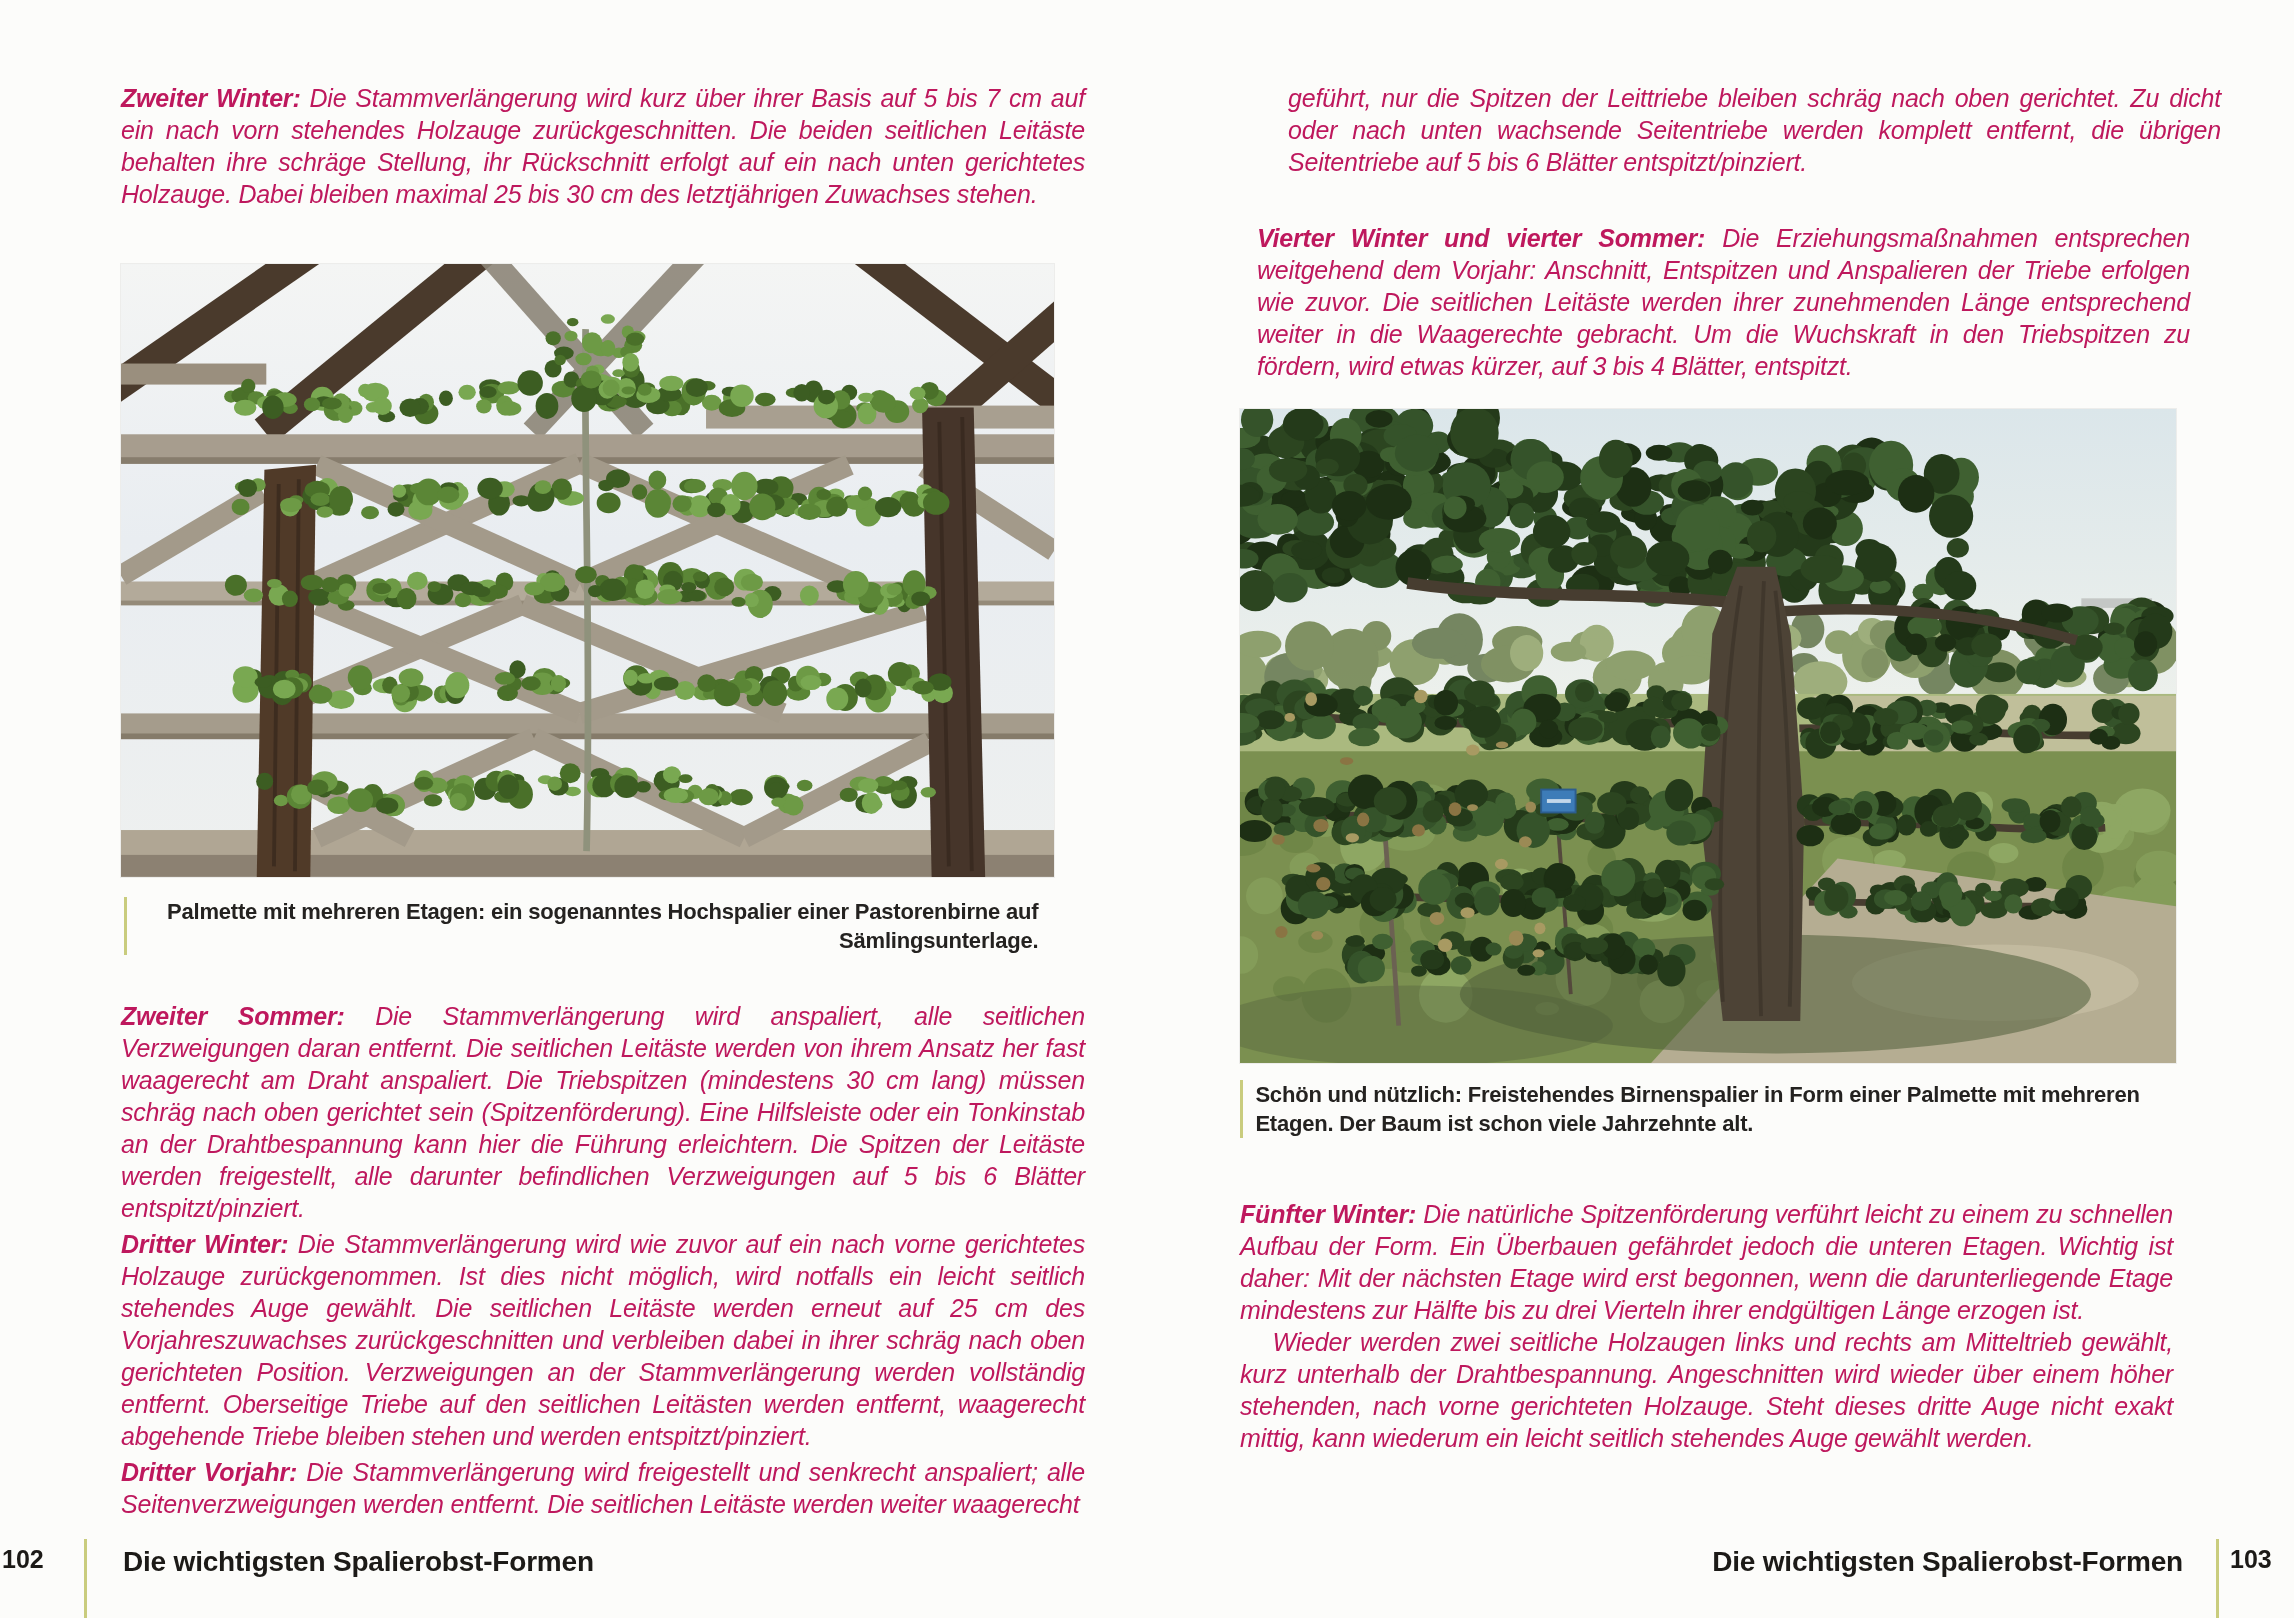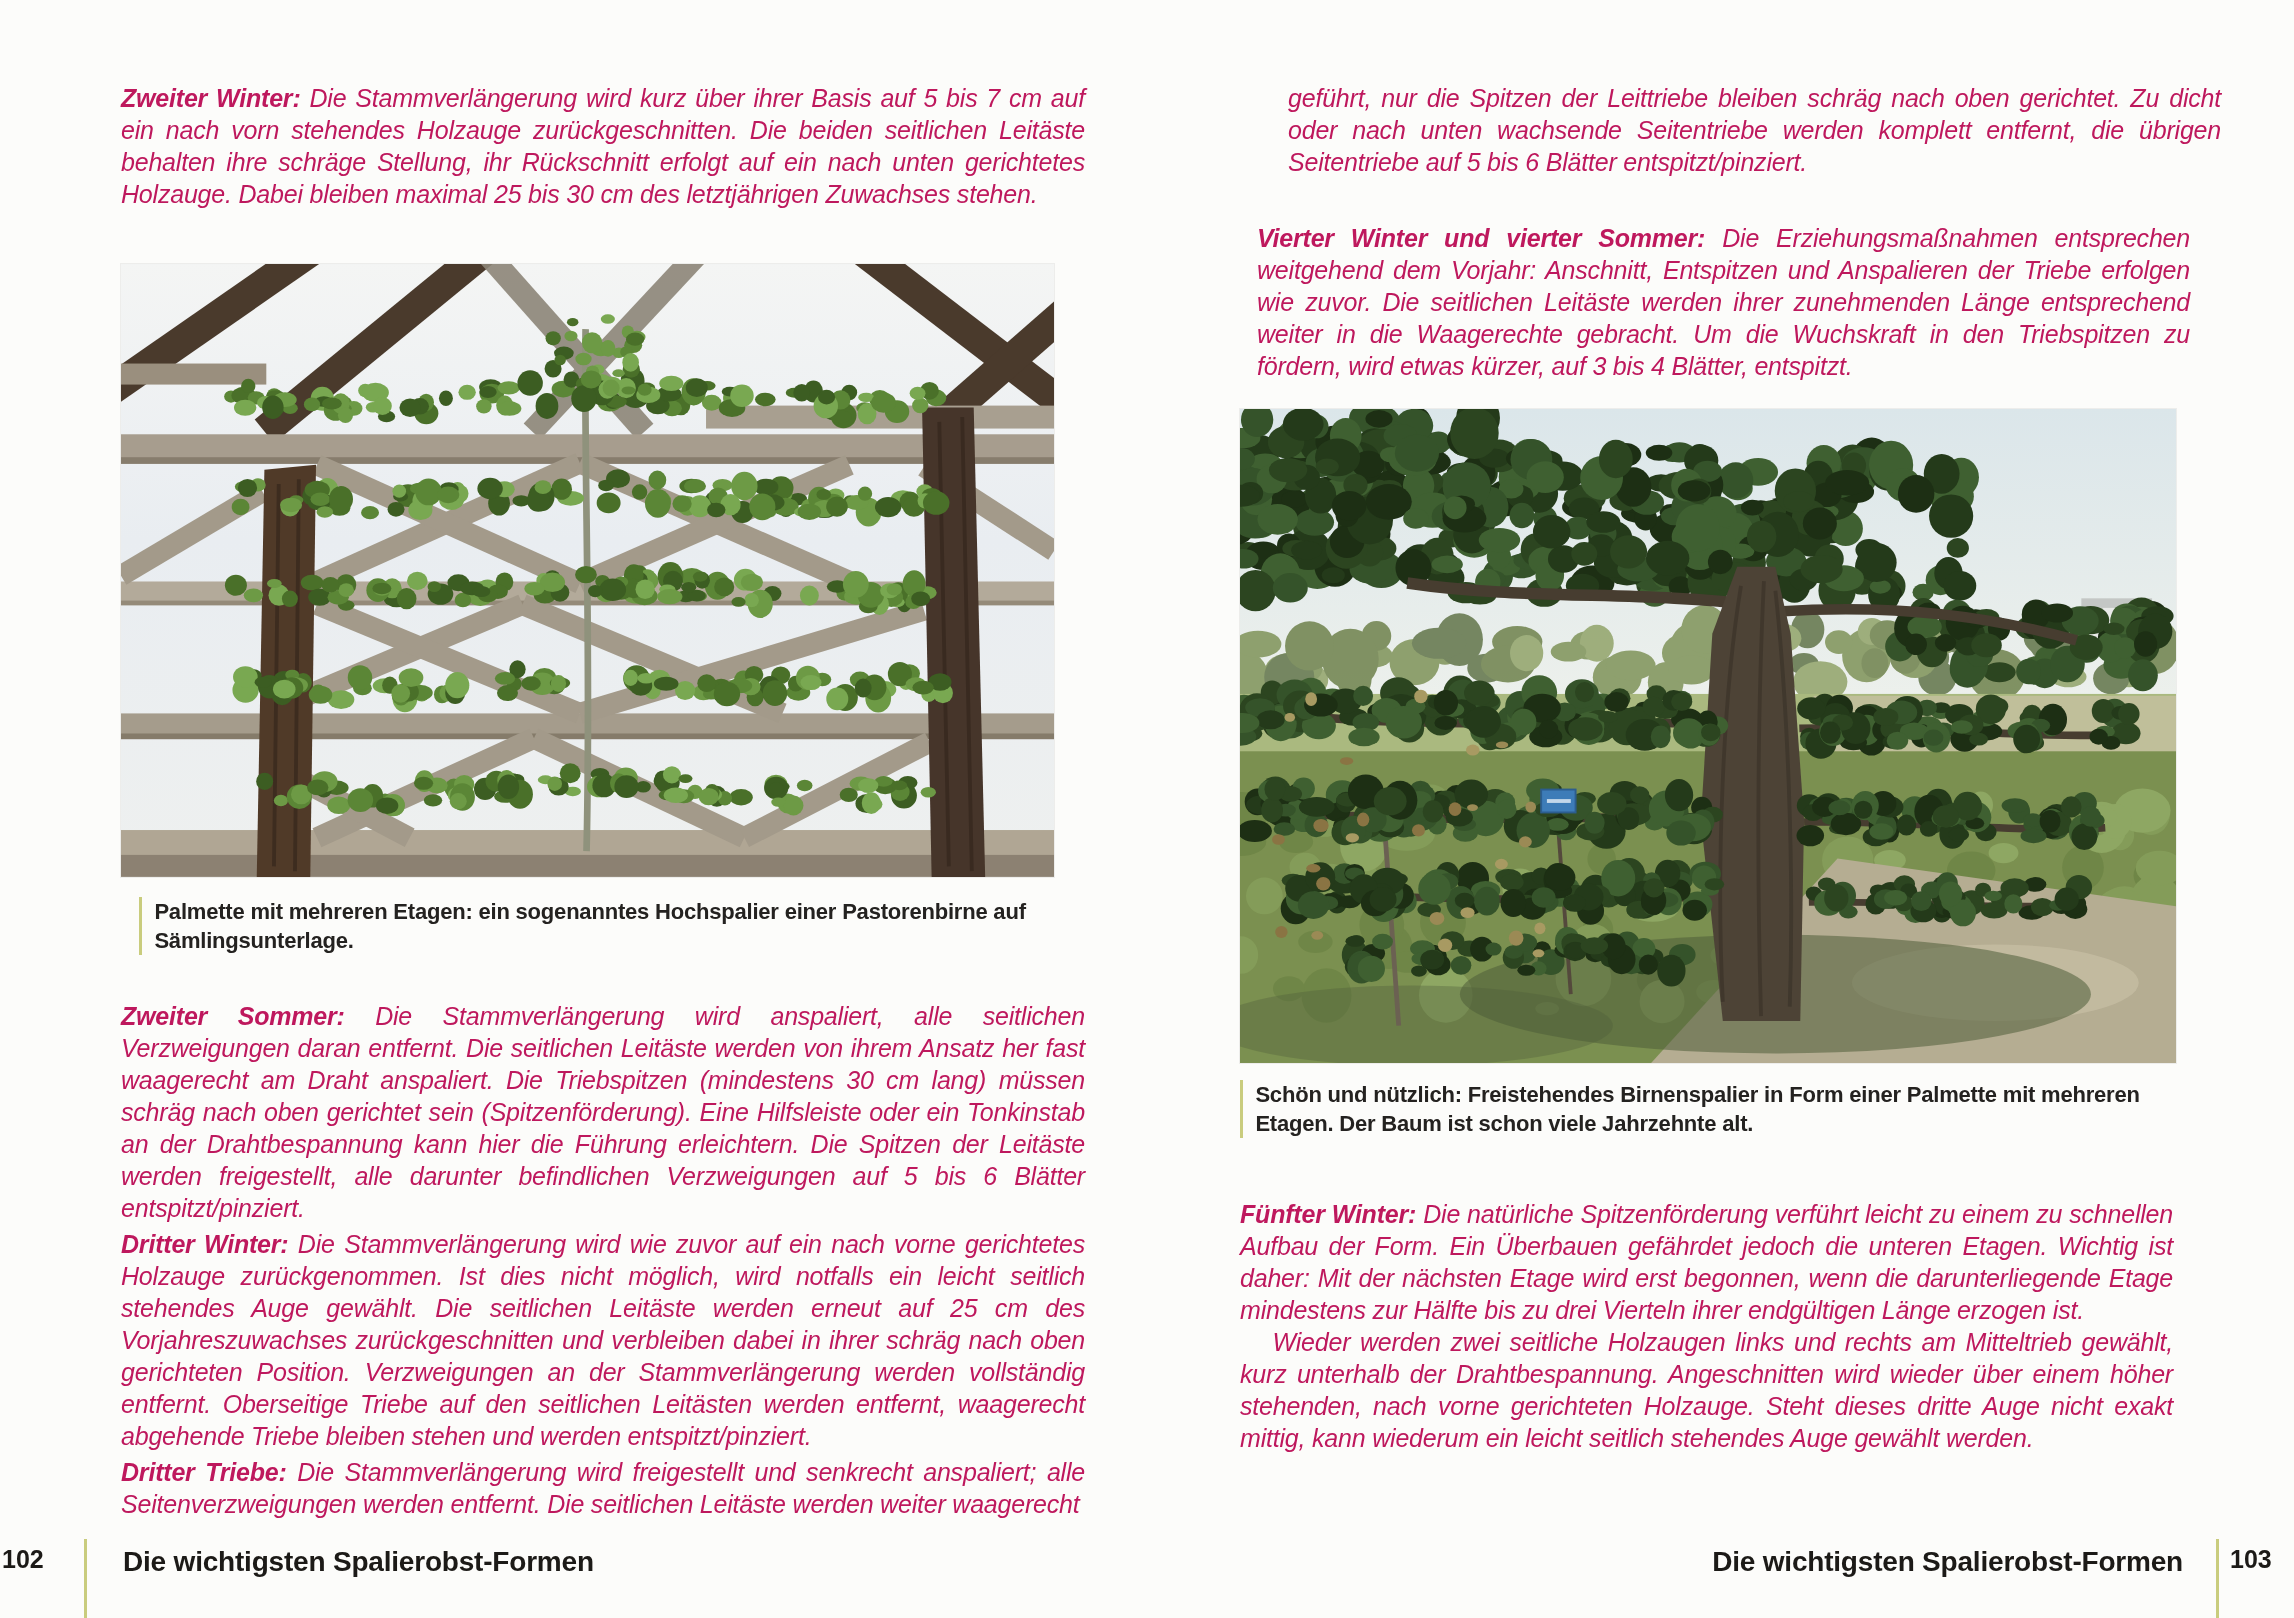--- a/index.html
+++ b/index.html
@@ -586,34 +586,34 @@
           <ellipse cx="533.1" cy="102.8" rx="8.7" ry="9.7" fill="#79a851"></ellipse>
           <ellipse cx="492.8" cy="82.3" rx="10.6" ry="11.0" fill="#6d9a45"></ellipse>
           <ellipse cx="512.7" cy="129.6" rx="8.9" ry="8.9" fill="#6d9a45"></ellipse>
           <ellipse cx="452.1" cy="77.6" rx="8.0" ry="7.5" fill="#4a7029"></ellipse>
           <ellipse cx="520.5" cy="114.1" rx="6.5" ry="4.0" fill="#6d9a45"></ellipse>
           <ellipse cx="509.3" cy="57.5" rx="7.4" ry="5.0" fill="#79a851"></ellipse>
         </g>
     </svg>
   </div>
 
-  <div class="caption abs" style="left:139px;top:897px;width:899px;">
+  <div class="caption abs" style="left:124px;top:897px;width:899px;text-align:right;">
     <span>Palmette mit mehreren Etagen: ein sogenanntes Hochspalier einer Pastorenbirne auf Sämlingsunterlage.</span>
   </div>
 
   <p class="para abs" style="left:121px;top:1000px;width:964px;">
     <b>Zweiter Sommer:</b><span> Die Stammverlängerung wird anspaliert, alle seitlichen Verzweigungen daran entfernt. Die seitlichen Leitäste werden von ihrem Ansatz her fast waagerecht am Draht anspaliert. Die Triebspitzen (mindestens 30 cm lang) müssen schräg nach oben gerichtet sein (Spitzenförderung). Eine Hilfsleiste oder ein Tonkinstab an der Drahtbespannung kann hier die Führung erleichtern. Die Spitzen der Leitäste werden freigestellt, alle darunter befindlichen Verzweigungen auf 5 bis 6 Blätter entspitzt/pinziert.</span>
   </p>
 
   <p class="para abs" style="left:121px;top:1228px;width:964px;">
     <b>Dritter Winter:</b><span> Die Stammverlängerung wird wie zuvor auf ein nach vorne gerichtetes Holzauge zurückgenommen. Ist dies nicht möglich, wird notfalls ein leicht seitlich stehendes Auge gewählt. Die seitlichen Leitäste werden erneut auf 25 cm des Vorjahreszuwachses zurückgeschnitten und verbleiben dabei in ihrer schräg nach oben gerichteten Position. Verzweigungen an der Stammverlängerung werden vollständig entfernt. Oberseitige Triebe auf den seitlichen Leitästen werden entfernt, waagerecht abgehende Triebe bleiben stehen und werden entspitzt/pinziert.</span>
   </p>
 
   <p class="para abs" style="left:121px;top:1456px;width:964px;">
-    <b>Dritter Triebe:</b><span> Die Stammverlängerung wird freigestellt und senkrecht anspaliert; alle Seitenverzweigungen werden entfernt. Die seitlichen Leitäste werden weiter waagerecht</span>
+    <b>Dritter Vorjahr:</b><span> Die Stammverlängerung wird freigestellt und senkrecht anspaliert; alle Seitenverzweigungen werden entfernt. Die seitlichen Leitäste werden weiter waagerecht</span>
   </p>
 
   <div class="footer-num abs" style="left:2px;top:1545px;width:55px;text-align:left;">102</div>
   <div class="footer-rule abs" style="left:84px;top:1539px;height:79px;"></div>
   <div class="footer-title abs" style="left:123px;top:1546px;">Die wichtigsten Spalierobst-Formen</div>
 </div>
 
 <div class="abs" style="left:1147px;top:0;width:1147px;height:1618px;">
 
   <p class="para abs" style="left:93px;top:82px;width:933px;margin-left:48px;">

